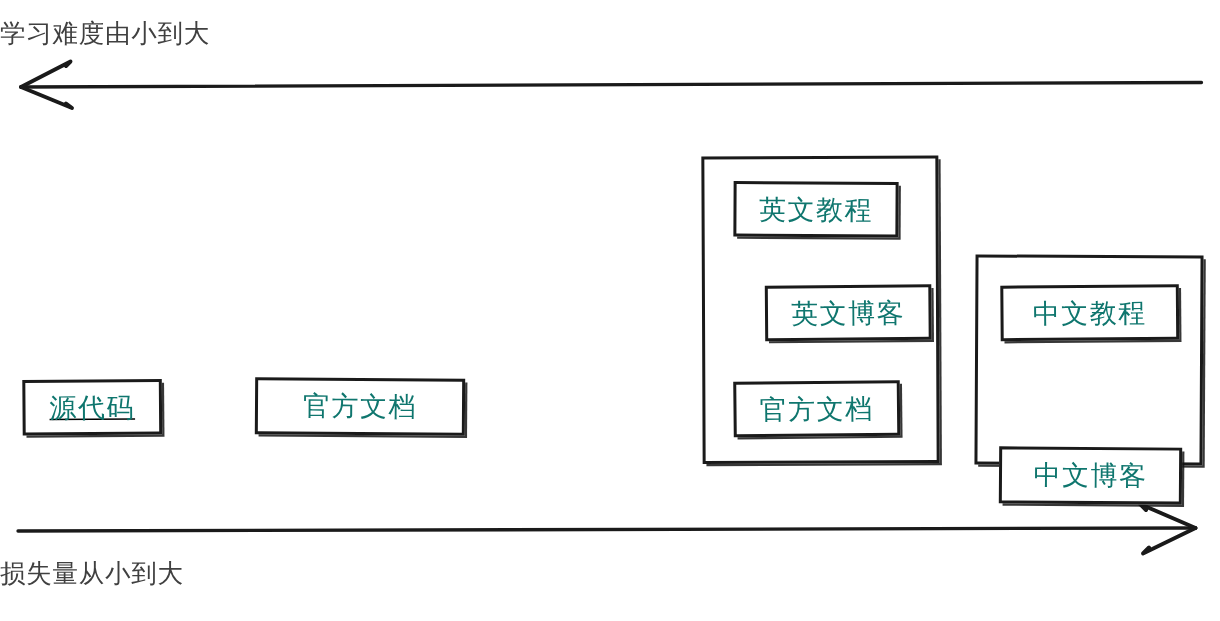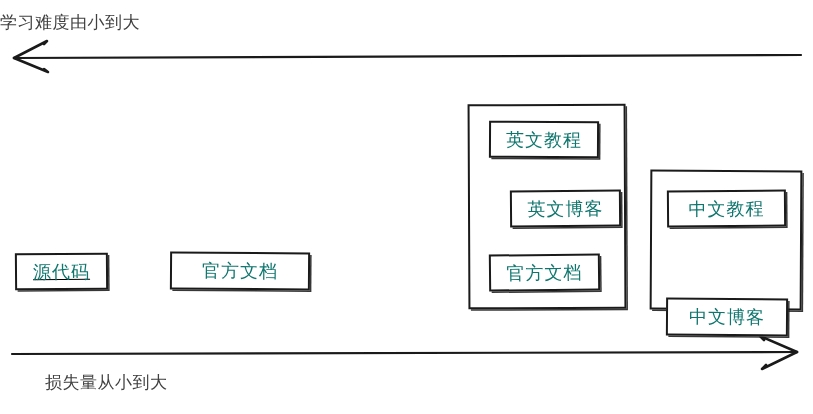--- a/index.html
+++ b/index.html
@@ -28,21 +28,20 @@
   }
   #top-axis-label {
     left: 0;
     right: 0;
     top: 11px;
   }
   #bottom-axis-label {
     left: 0;
     right: 0;
     top: 371px;
-    margin-left: 45px;
   }
   svg.arrows {
     position: absolute;
     left: 0;
     top: 0;
     width: 813px;
     height: 414px;
     pointer-events: none;
   }
   .node {

